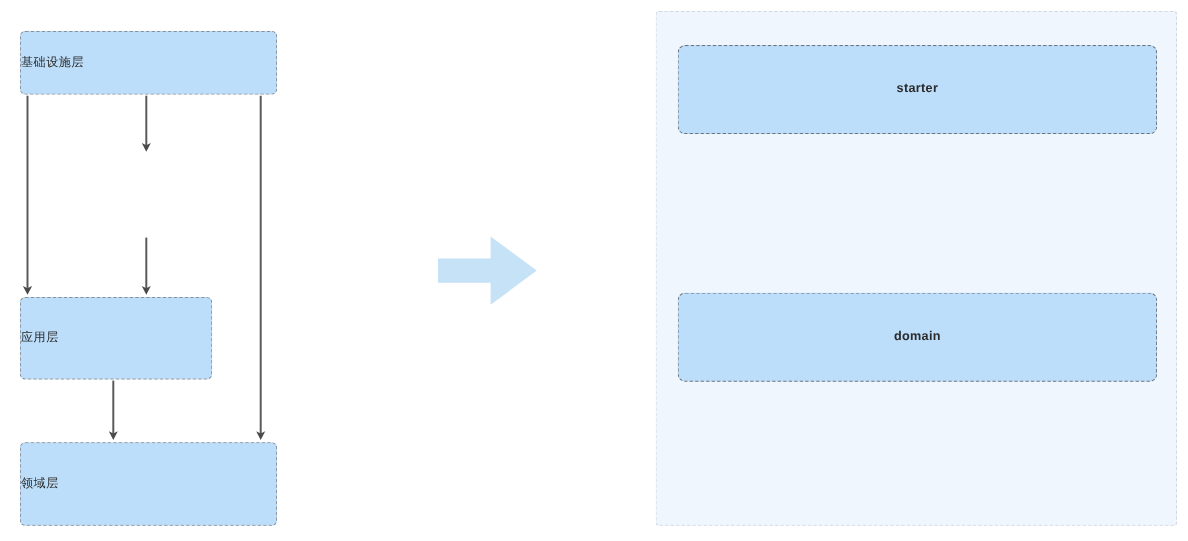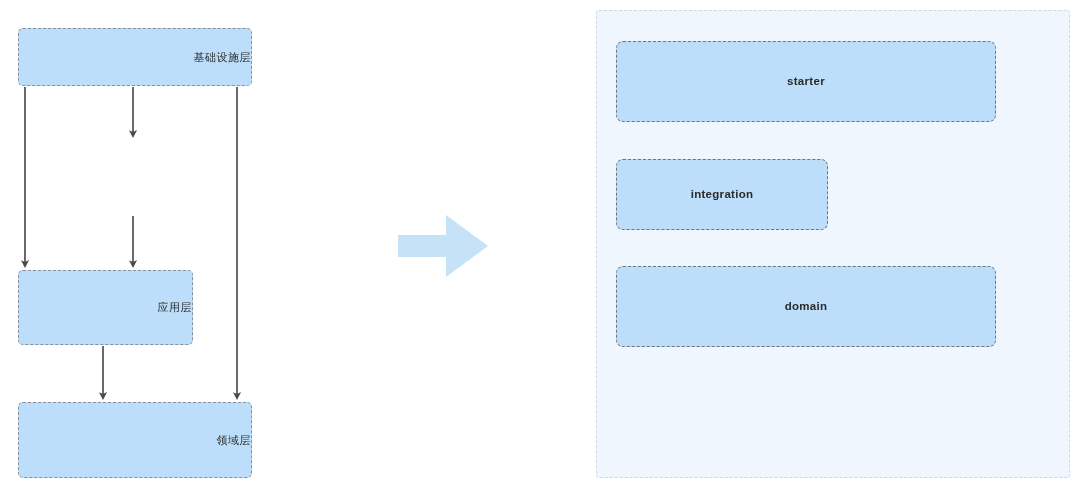--- a/index.html
+++ b/index.html
@@ -30,21 +30,21 @@
     height: 492px;
   }
   .layer-box {
     position: absolute;
     box-sizing: border-box;
     background: #bcdefa;
     border: 1px dashed #8a9099;
     border-radius: 5px;
     display: flex;
     align-items: center;
-    justify-content: flex-end;
+    justify-content: flex-start;
   }
   .layer-label {
     font-size: 11px;
     color: #2b2b2b;
     letter-spacing: 0.5px;
     font-weight: 400;
     line-height: 1;
     white-space: nowrap;
   }
 
@@ -99,21 +99,21 @@
   .module-box {
     box-sizing: border-box;
     background: #bcdefa;
     border: 1px dashed #6d747d;
     border-radius: 7px;
     display: flex;
     align-items: center;
     justify-content: center;
     height: 100%;
   }
-  .module-box.full { width: 380px; }
+  .module-box.full { width: 436px; }
   .module-box.half { width: 212px; }
 
   .module-label {
     font-size: 11.5px;
     font-weight: 700;
     color: #2b2b2b;
     letter-spacing: 0.3px;
     line-height: 1;
     white-space: nowrap;
   }
@@ -163,23 +163,20 @@
 
   <div id="module-panel">
 
     <div id="module-row-0" class="module-row">
       <div class="module-box full">
         <span class="module-label">starter</span>
       </div>
     </div>
 
     <div id="module-row-1" class="module-row">
-      <div class="module-box half">
-        <span class="module-label">integration</span>
-      </div>
     </div>
 
     <div id="module-row-2" class="module-row">
       <div class="module-box full">
         <span class="module-label">domain</span>
       </div>
     </div>
 
 
   </div>

